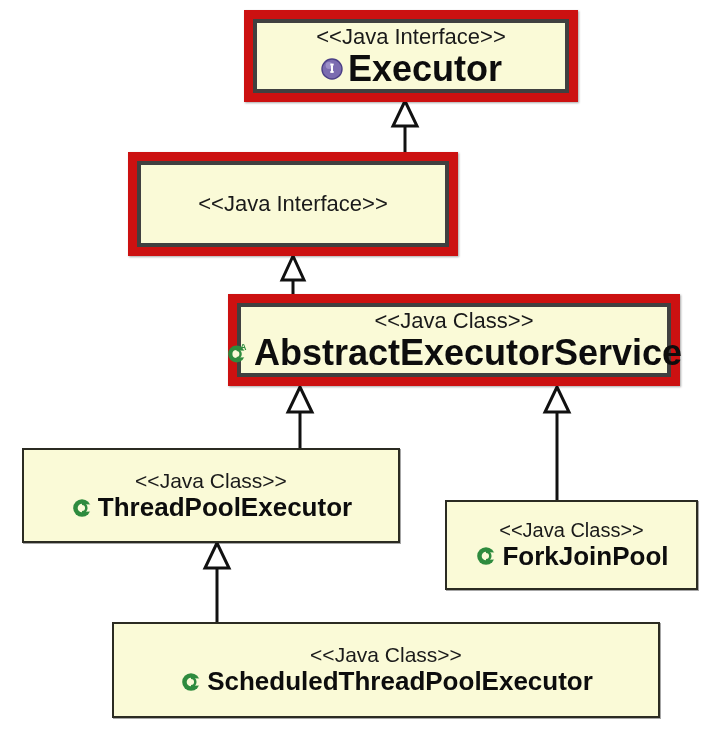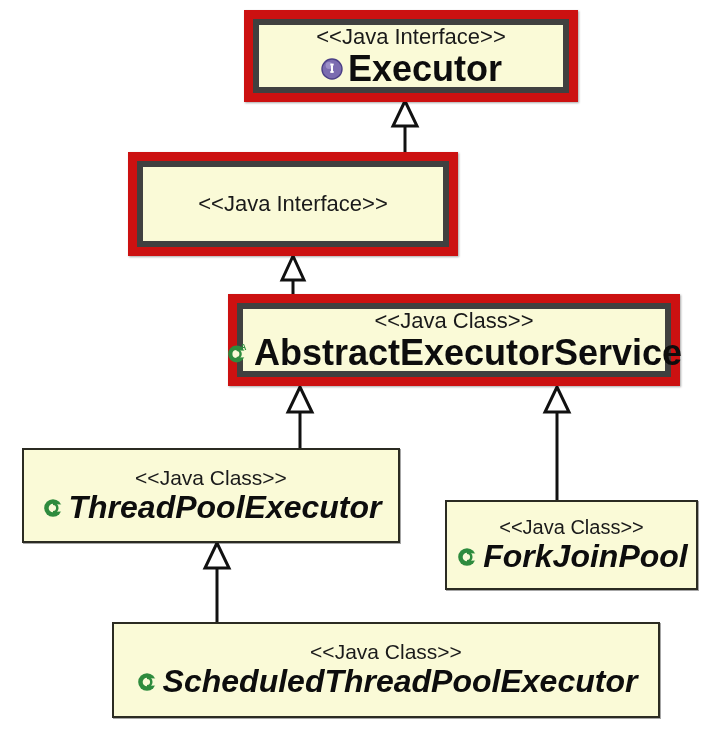--- a/index.html
+++ b/index.html
@@ -42,21 +42,21 @@
   .node.highlight {
     border: 9px solid #cc1111;
     background: #cc1111;
     padding: 0;
     box-shadow: 1px 1px 2px rgba(0,0,0,0.35);
   }
   .node.highlight > .inner {
     width: 100%;
     height: 100%;
     box-sizing: border-box;
-    border: 6px solid #404040;
+    border: 4px solid #404040;
     background: #fafad7;
     display: flex;
     flex-direction: column;
     align-items: center;
     justify-content: center;
   }
   .node.plain > .inner {
     width: 100%;
     height: 100%;
     box-sizing: border-box;
@@ -94,21 +94,21 @@
   }
 
   .type-icon {
     width: 24px;
     height: 24px;
     flex: 0 0 auto;
     display: block;
   }
 
   
-  .nm-26 { font-size: 32px; font-style: italic; }
+  .nm-26 { font-size: 26px; }
   .st-21 { font-size: 21px; }
   .st-20 { font-size: 20px; }
 </style>
 </head>
 <body>
 
 <div id="canvas">
 
   <svg id="edges" viewBox="0 0 720 730" width="720" height="730">
     <defs></defs>

